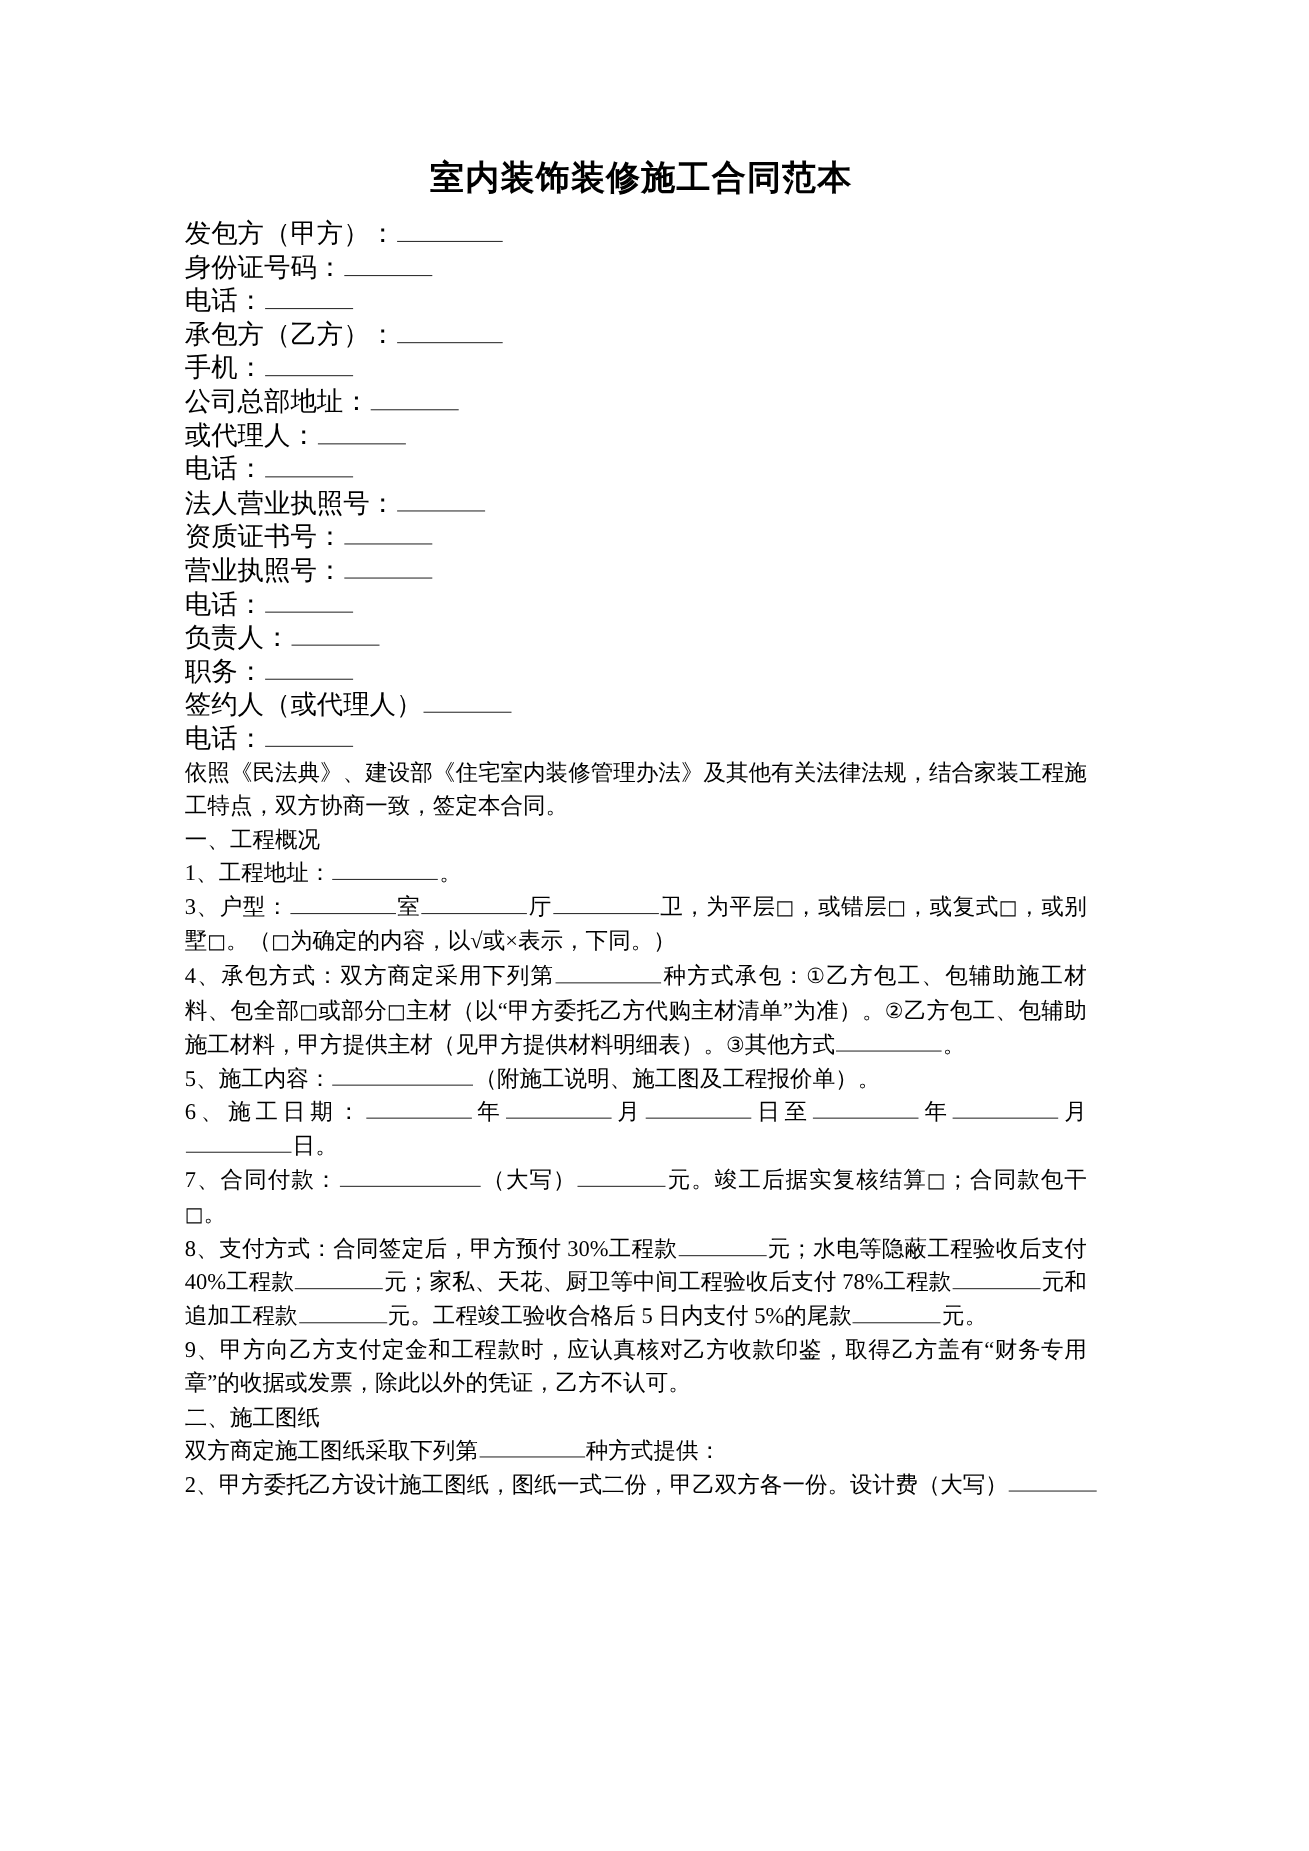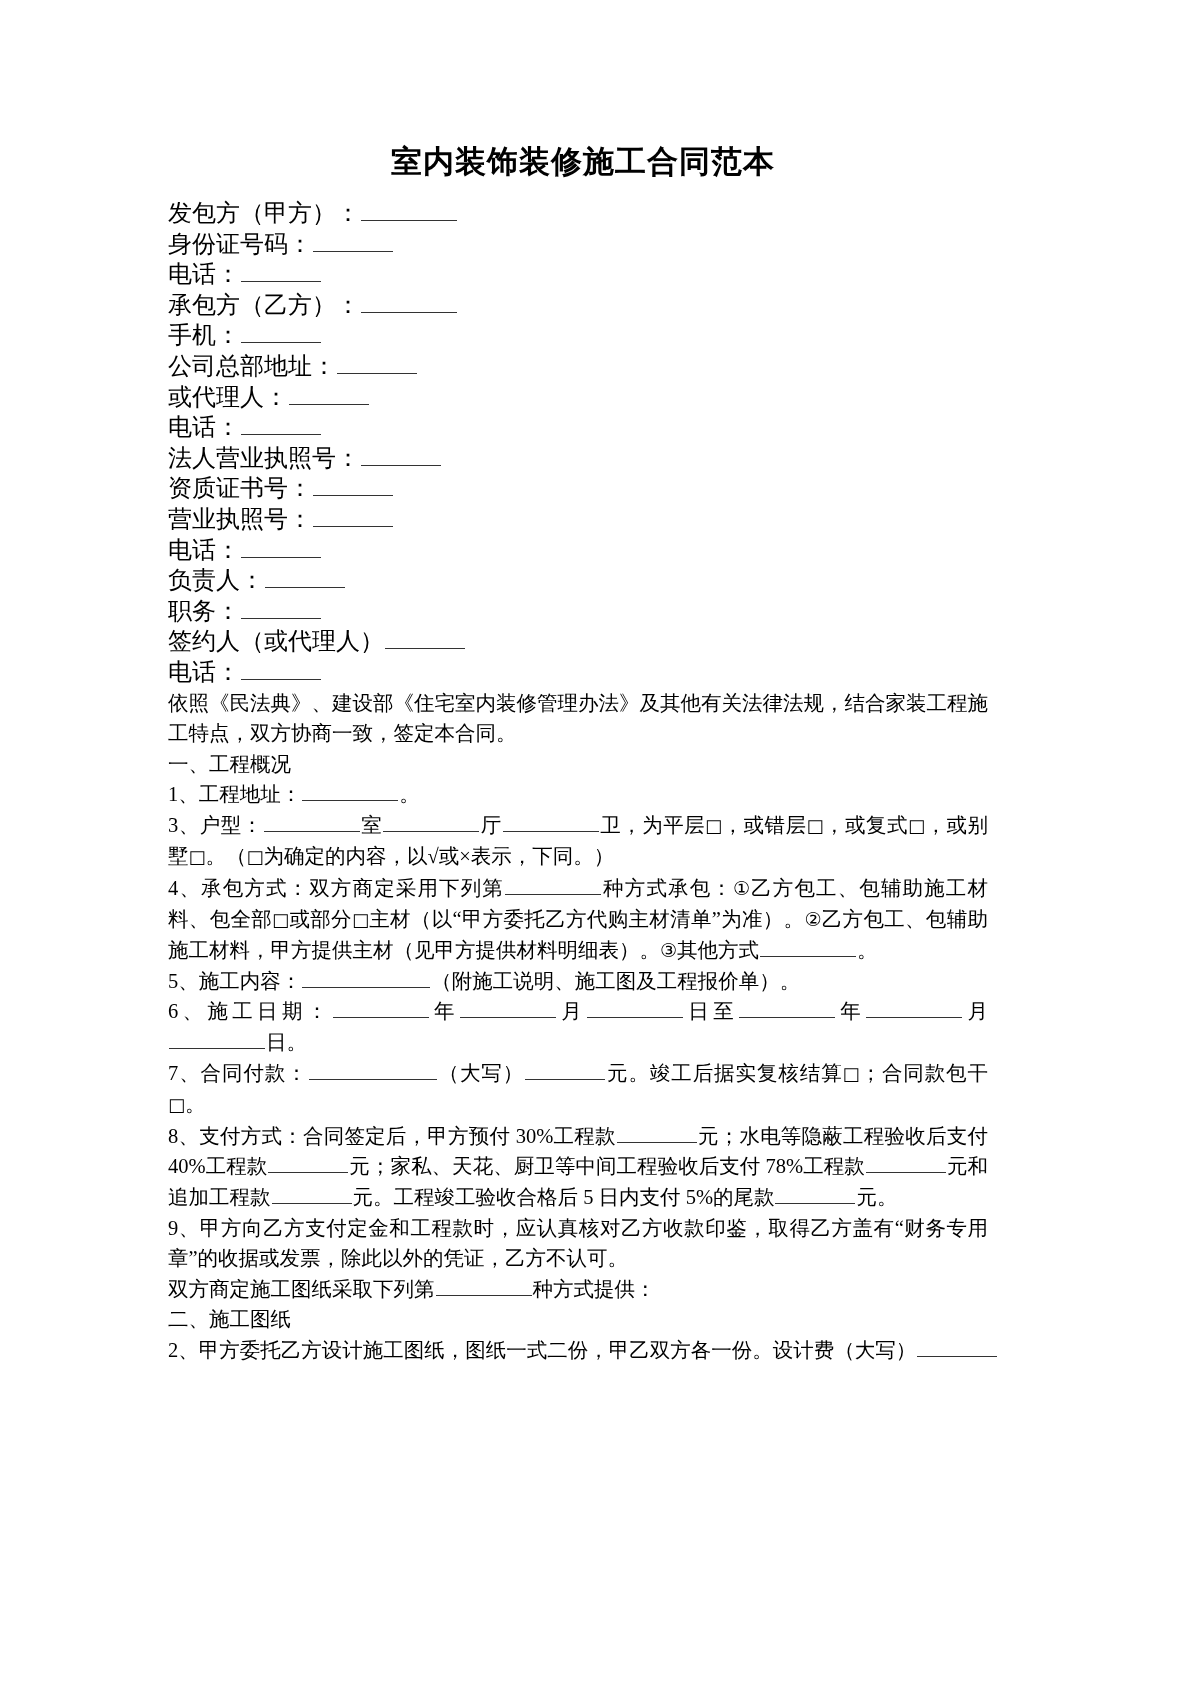--- a/index.html
+++ b/index.html
@@ -159,25 +159,25 @@
     <div class="para">
       <span>7、合同付款：</span><span class="blank b-xxl"></span><span>（大写）</span><span class="blank b-md"></span><span>元。竣工后据实复核结算</span><span class="chk">□</span><span>；合同款包干</span><span class="chk">□</span><span>。</span>
     </div>
 
     <div class="para">
       <span>8、支付方式：合同签定后，甲方预付 30%工程款</span><span class="blank b-md"></span><span>元；水电等隐蔽工程验收后支付 40%工程款</span><span class="blank b-md"></span><span>元；家私、天花、厨卫等中间工程验收后支付 78%工程款</span><span class="blank b-md"></span><span>元和追加工程款</span><span class="blank b-md"></span><span>元。工程竣工验收合格后 5 日内支付 5%的尾款</span><span class="blank b-md"></span><span>元。</span>
     </div>
 
     <div class="para">9、甲方向乙方支付定金和工程款时，应认真核对乙方收款印鉴，取得乙方盖有“财务专用章”的收据或发票，除此以外的凭证，乙方不认可。</div>
 
+    <div class="para nowrapline">二、施工图纸</div>
+
     <div class="para nowrapline">
       <span>双方商定施工图纸采取下列第</span><span class="blank b-lg"></span><span>种方式提供：</span>
     </div>
-
-    <div class="para nowrapline">二、施工图纸</div>
 
 
     <div class="para nowrapline">
       <span>2、甲方委托乙方设计施工图纸，图纸一式二份，甲乙双方各一份。设计费（大写）</span><span class="blank b-md"></span>
     </div>
 
   </div>
 </div>
 
 </body></html>

